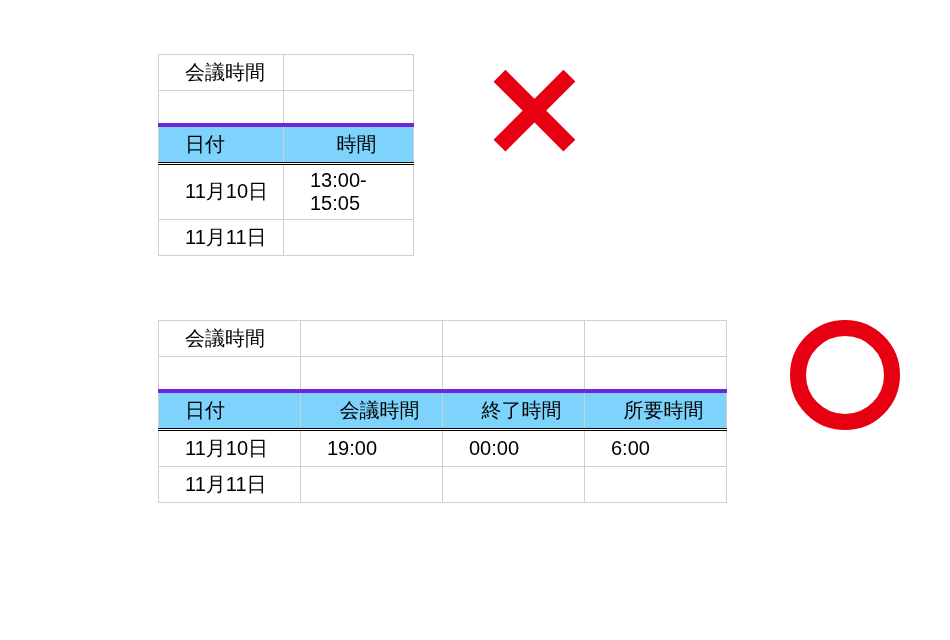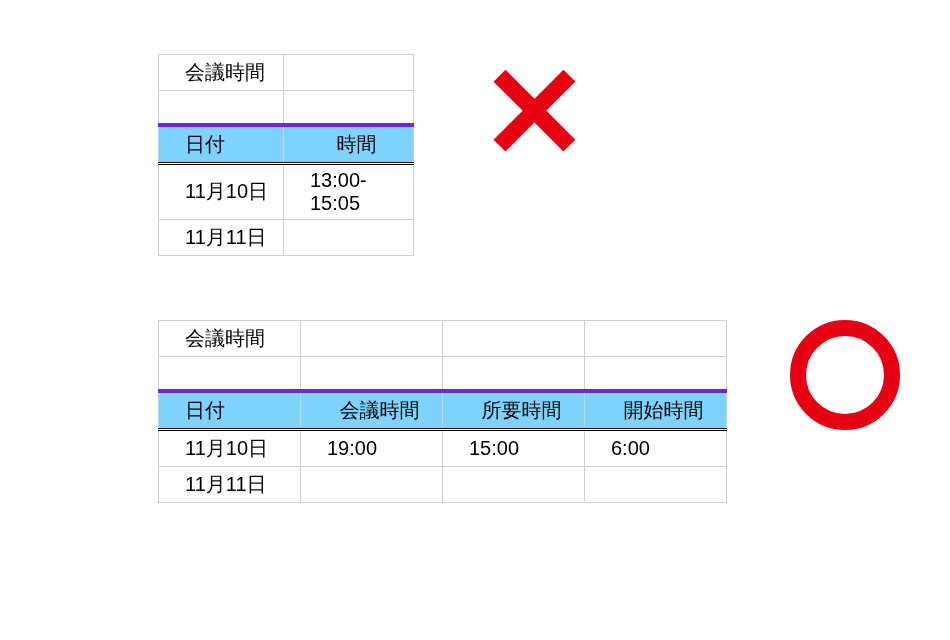--- a/index.html
+++ b/index.html
@@ -126,27 +126,27 @@
     </tr>
     <tr>
       <td></td>
       <td></td>
       <td></td>
       <td></td>
     </tr>
     <tr class="header-row">
       <td>日付</td>
       <td>会議時間</td>
+      <td>終了時間</td>
       <td>所要時間</td>
-      <td>開始時間</td>
     </tr>
     <tr class="double-line">
       <td class="align-right">11月10日</td>
       <td class="align-right">19:00</td>
-      <td class="align-right">15:00</td>
+      <td class="align-right">00:00</td>
       <td class="align-right">6:00</td>
     </tr>
     <tr>
       <td class="align-right">11月11日</td>
       <td class="align-right"></td>
       <td class="align-right"></td>
       <td class="align-right"></td>
     </tr>
   </tbody>
     </table>

